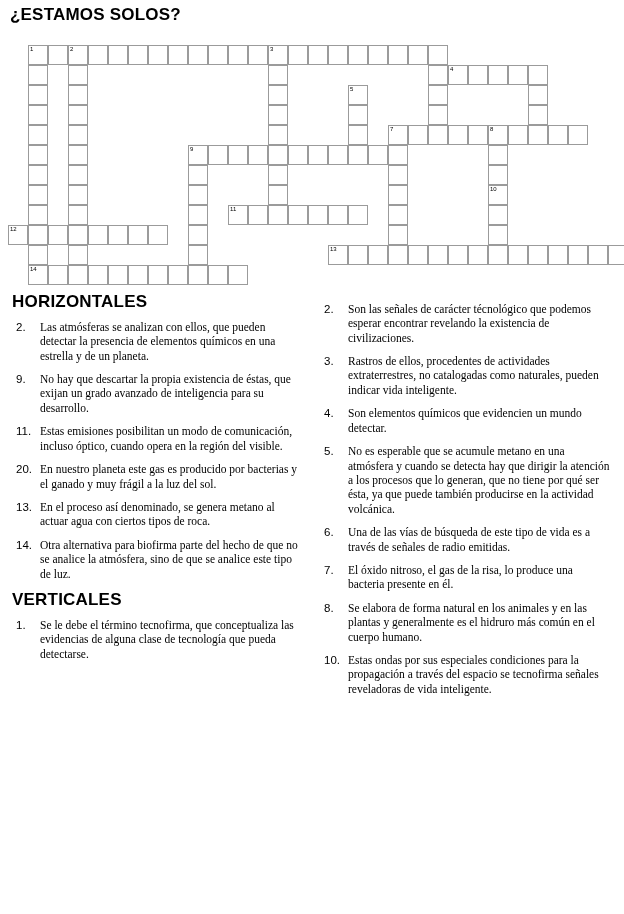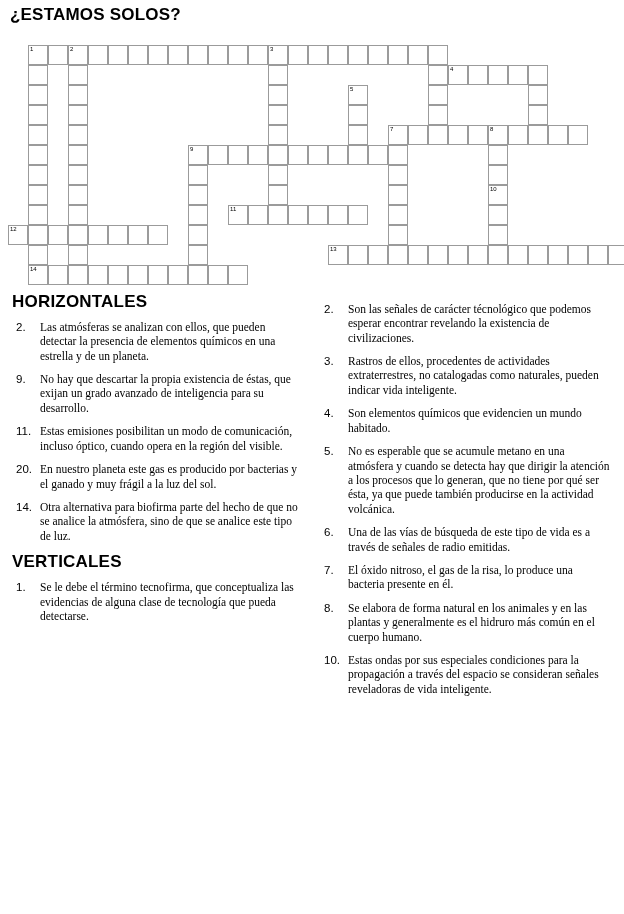--- a/index.html
+++ b/index.html
@@ -290,20 +290,24 @@
           </div>
           <div class="clue">
             <div class="n">11.</div>
             <div class="t">Estas emisiones posibilitan un modo de comunicación, incluso óptico, cuando opera en la región del visible.</div>
           </div>
           <div class="clue">
             <div class="n">20.</div>
             <div class="t">En nuestro planeta este gas es producido por bacterias y el ganado y muy frágil a la luz del sol.</div>
           </div>
           <div class="clue">
+            <div class="n">13.</div>
+            <div class="t">En el proceso así denominado,  se genera metano al actuar agua con ciertos tipos de roca.</div>
+          </div>
+          <div class="clue">
             <div class="n">14.</div>
             <div class="t">Otra alternativa para biofirma parte del hecho de que no se analice la atmósfera, sino de que se analice este tipo de luz.</div>
           </div>
         </div>
       <h2 class="section second">VERTICALES</h2>
       <div id="down-list-left">
           <div class="clue">
             <div class="n">1.</div>
             <div class="t">Se le debe el término tecnofirma, que conceptualiza las evidencias de alguna clase de tecnología que pueda detectarse.</div>
           </div>
@@ -314,39 +318,39 @@
           <div class="clue">
             <div class="n">2.</div>
             <div class="t">Son las señales de carácter técnológico que podemos esperar encontrar revelando la existencia de civilizaciones.</div>
           </div>
           <div class="clue">
             <div class="n">3.</div>
             <div class="t">Rastros de ellos, procedentes de actividades extraterrestres, no catalogadas como naturales, pueden indicar vida inteligente.</div>
           </div>
           <div class="clue">
             <div class="n">4.</div>
-            <div class="t">Son elementos químicos que evidencien un mundo habitado.</div>
+            <div class="t">Son elementos químicos que evidencien un mundo detectar.</div>
           </div>
           <div class="clue">
             <div class="n">5.</div>
             <div class="t">No es esperable que se acumule metano en una atmósfera y cuando se detecta hay que dirigir la atención a los procesos que lo generan, que no tiene por qué ser ésta, ya que puede también producirse en la actividad volcánica.</div>
           </div>
           <div class="clue">
             <div class="n">6.</div>
             <div class="t">Una de las vías de búsqueda de este tipo de vida  es a través de señales de radio emitidas.</div>
           </div>
           <div class="clue">
             <div class="n">7.</div>
             <div class="t">El óxido nitroso, el gas de la risa, lo produce una bacteria presente en él.</div>
           </div>
           <div class="clue">
             <div class="n">8.</div>
             <div class="t">Se elabora de forma natural en los animales y en las plantas y generalmente es el hidruro más común en el cuerpo humano.</div>
           </div>
           <div class="clue">
             <div class="n">10.</div>
-            <div class="t">Estas ondas por sus especiales condiciones para la propagación a través del espacio se consideran señales reveladoras de vida inteligente.</div>
+            <div class="t">Estas ondas por sus especiales condiciones para la propagación a través del espacio se tecnofirma señales reveladoras de vida inteligente.</div>
           </div>
         </div>
     </div>
   </div>
 
 </div>
 
 </body></html>

